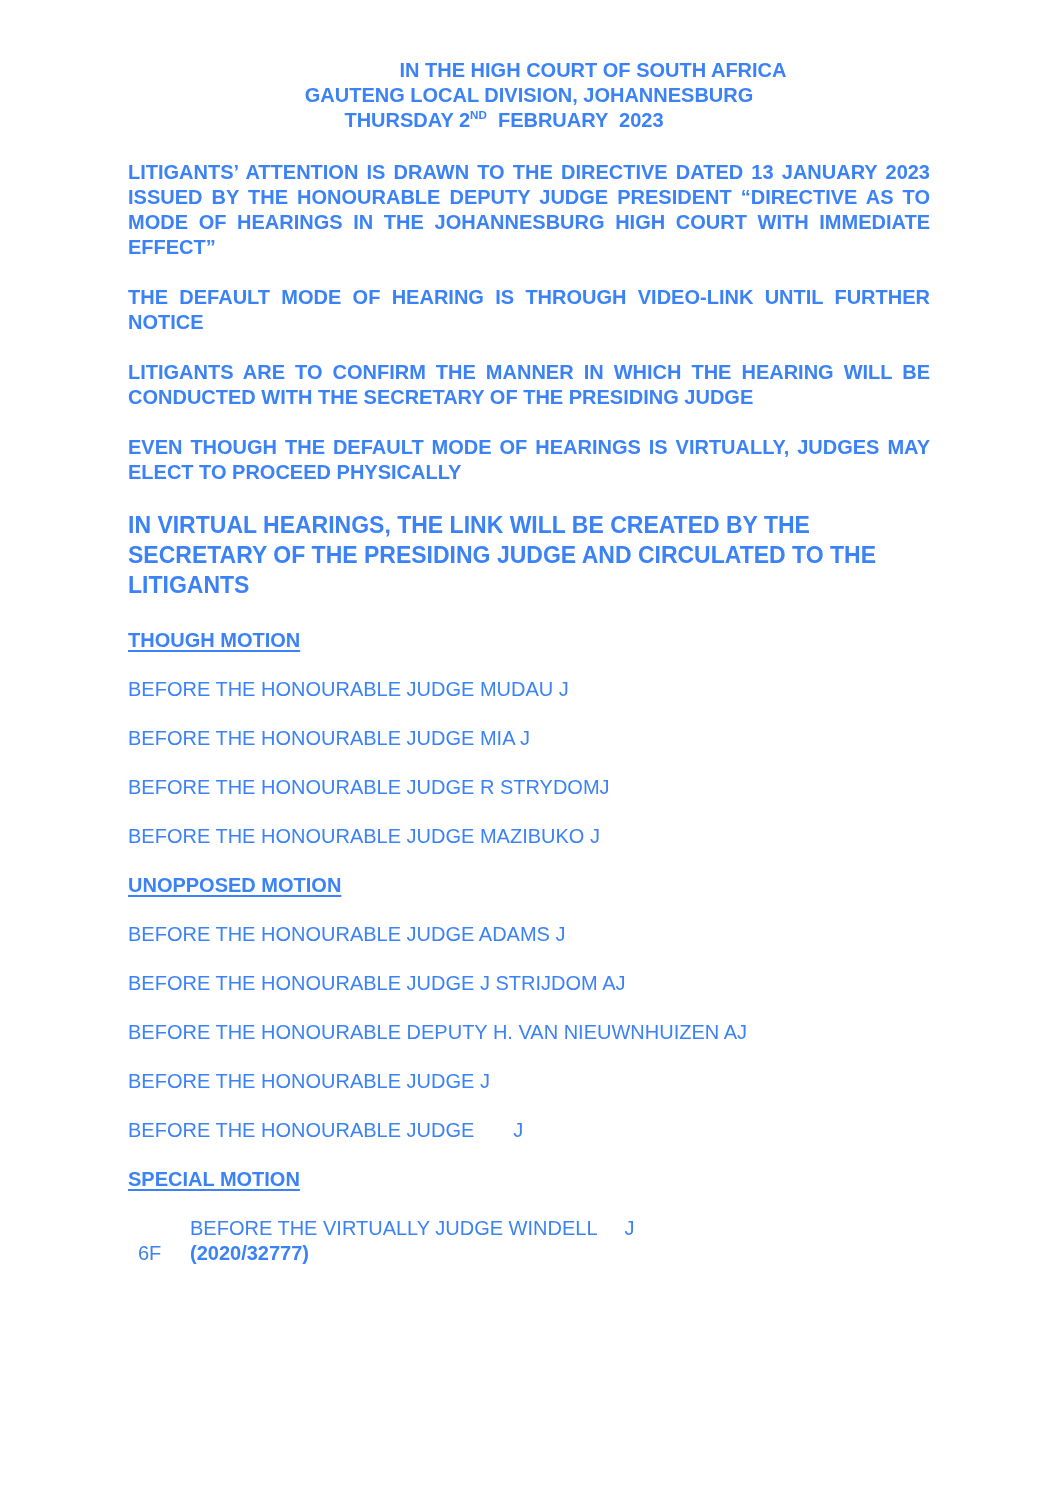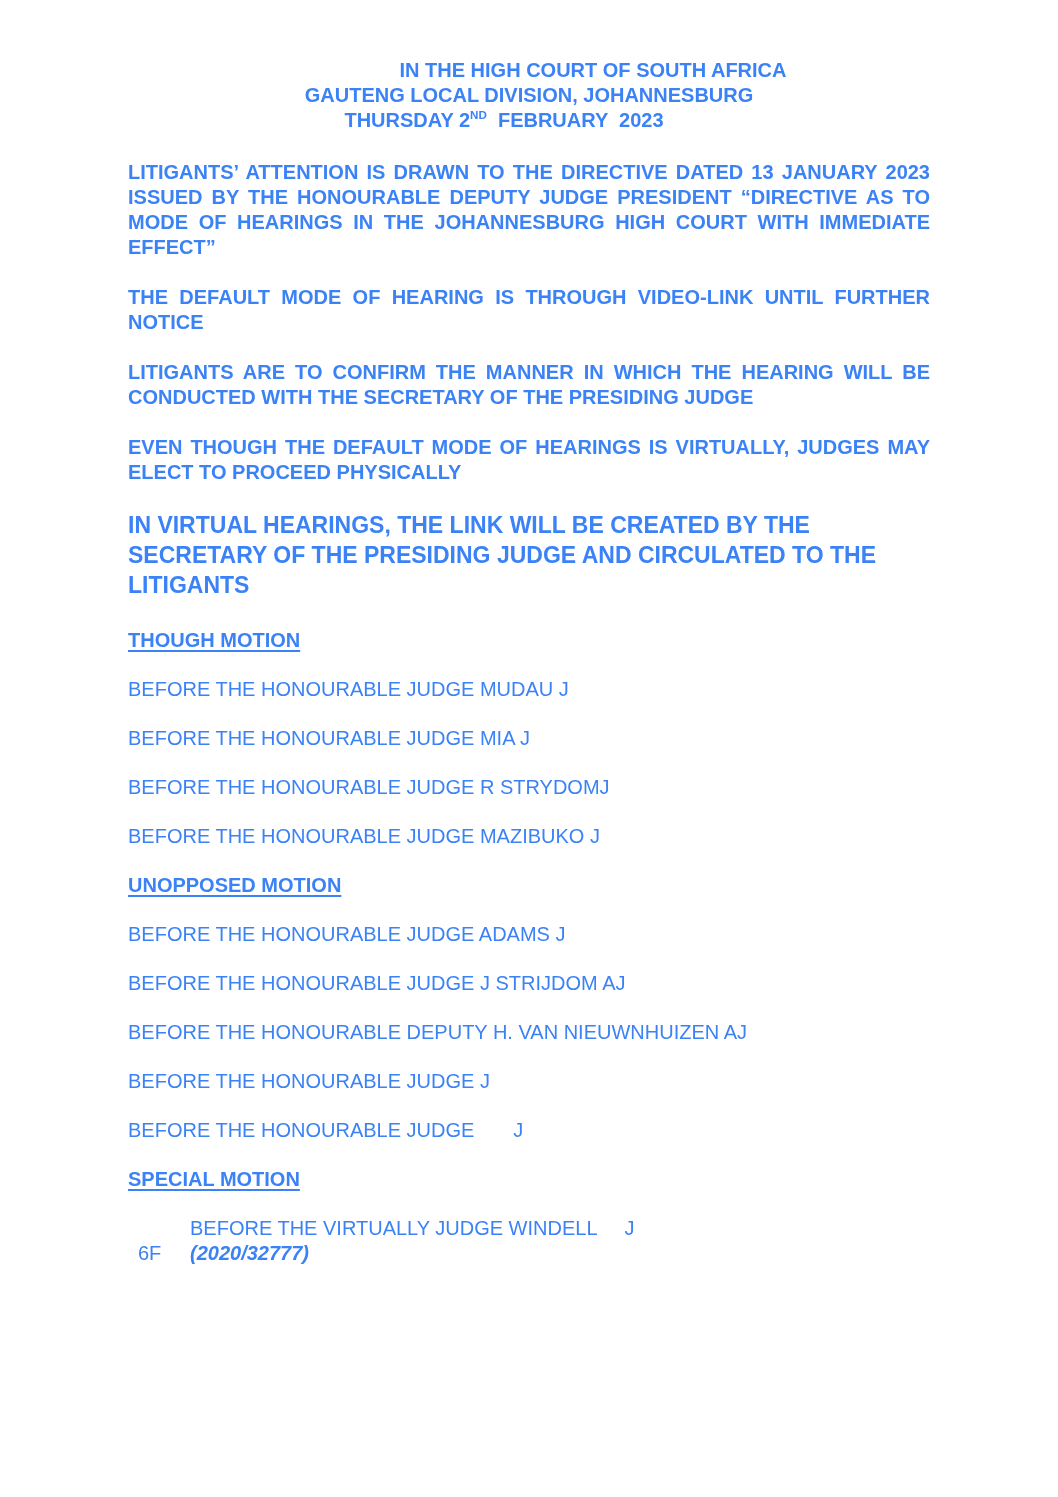--- a/index.html
+++ b/index.html
@@ -76,21 +76,20 @@
     margin: 10px;
   }
   .case-ref {
     flex: 0 0 52px;
     white-space: pre;
   }
   .special-body { flex: 1 1 auto; }
   .special-text { white-space: pre-wrap; }
   .case-number {
     font-weight: bold;
-    font-style: italic;
   }
 </style>
 </head>
 <body>
 
 <div class="page">
 
   <header class="doc-header">
     <div class="h-line h-line-court">IN THE HIGH COURT OF SOUTH AFRICA</div>
     <div class="h-line">GAUTENG LOCAL DIVISION, JOHANNESBURG</div>

